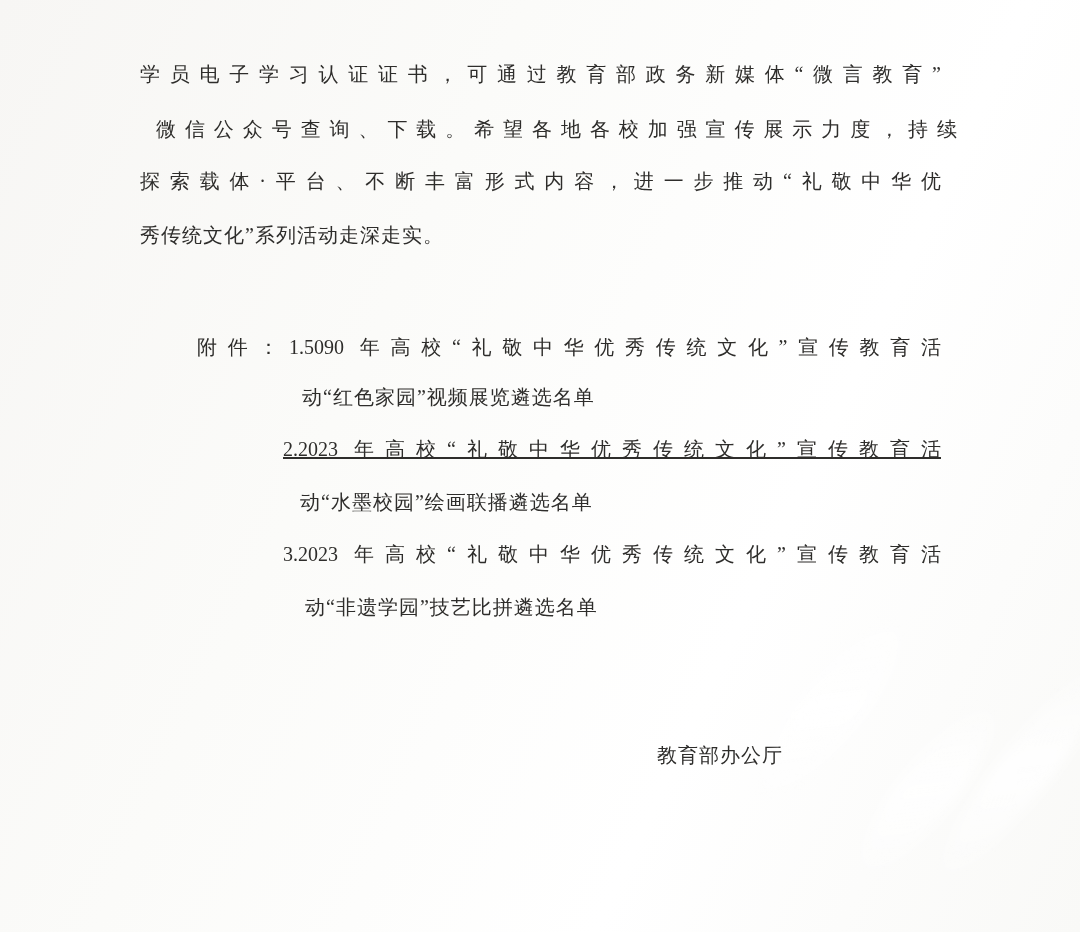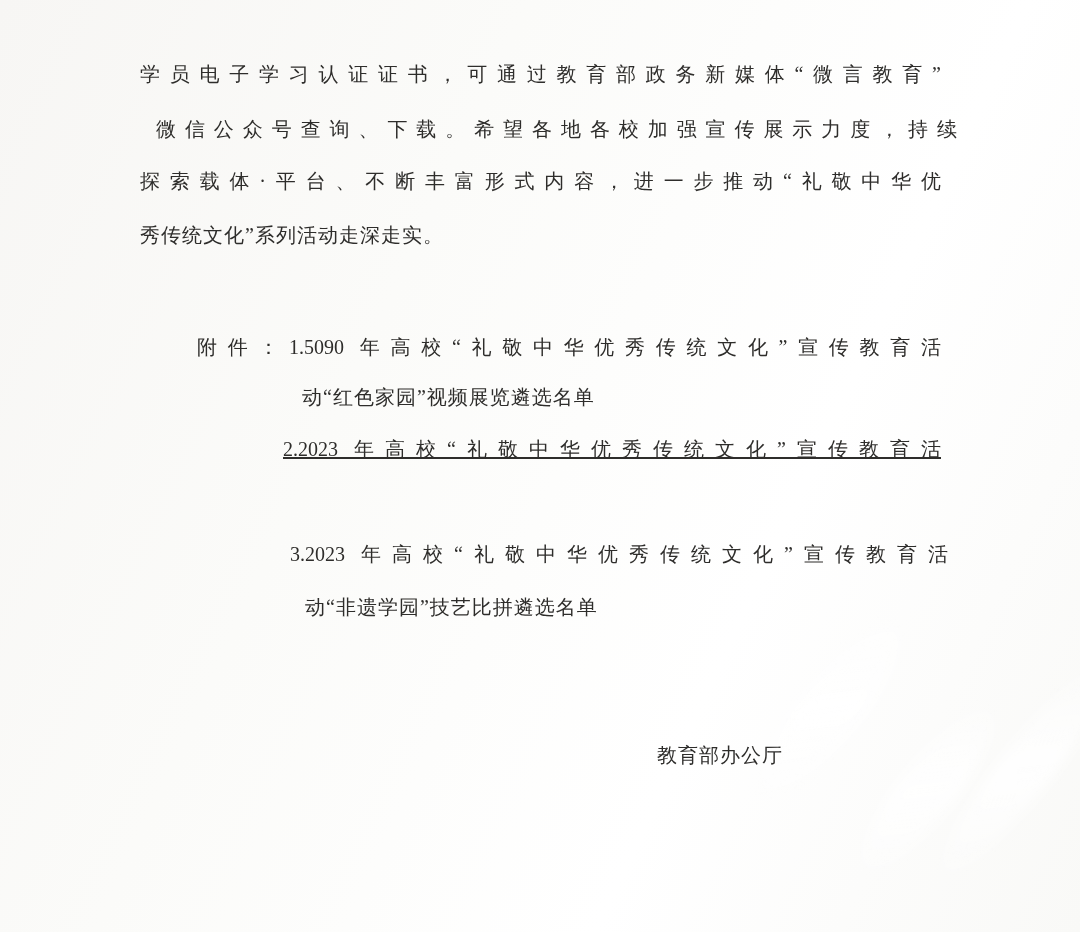--- a/index.html
+++ b/index.html
@@ -46,21 +46,21 @@
   .b1 { left: 140px; top: 57px;  width: 801px; }
   .b2 { left: 140px; top: 112px; width: 801px; margin-left: 16px; }
   .b3 { left: 140px; top: 164px; width: 801px; }
   .b4 { left: 140px; top: 218px; }
 
   
   .a1 { left: 197px; top: 330px; width: 744px; }
   .a2 { left: 302px; top: 380px; }
   .a3 { left: 283px; top: 432px; width: 658px; text-decoration: underline; }
   .a4 { left: 300px; top: 485px; }
-  .a5 { left: 290px; top: 537px; width: 658px; }
+  .a5 { left: 283px; top: 537px; width: 658px; }
   .a6 { left: 305px; top: 590px; }
 
   
   .sig  { left: 615px; top: 738px; width: 210px; text-align: center; letter-spacing: 1px; }
   .date { left: 575px; top: 827px; width: 290px; text-align: center; letter-spacing: 1px; }
 </style>
 </head>
 <body>
 
 <div class="page">
@@ -70,18 +70,19 @@
   <div class="glare g3"></div>
 
   <div class="line just b1">学员电子学习认证证书，可通过教育部政务新媒体“微言教育”</div>
   <div class="line just b2">微信公众号查询、下载。希望各地各校加强宣传展示力度，持续</div>
   <div class="line just b3">探索载体·平台、不断丰富形式内容，进一步推动“礼敬中华优</div>
   <div class="line b4">秀传统文化”系列活动走深走实。</div>
 
   <div class="line just a1">附件：1.5090 年高校“礼敬中华优秀传统文化”宣传教育活</div>
   <div class="line a2">动“红色家园”视频展览遴选名单</div>
   <div class="line just a3">2.2023 年高校“礼敬中华优秀传统文化”宣传教育活</div>
+  <div class="line a4">动“水墨校园”绘画联播遴选名单</div>
   <div class="line just a5">3.2023 年高校“礼敬中华优秀传统文化”宣传教育活</div>
   <div class="line a6">动“非遗学园”技艺比拼遴选名单</div>
 
   <div class="line sig">教育部办公厅</div>
 
 </div>
 
 </body></html>

